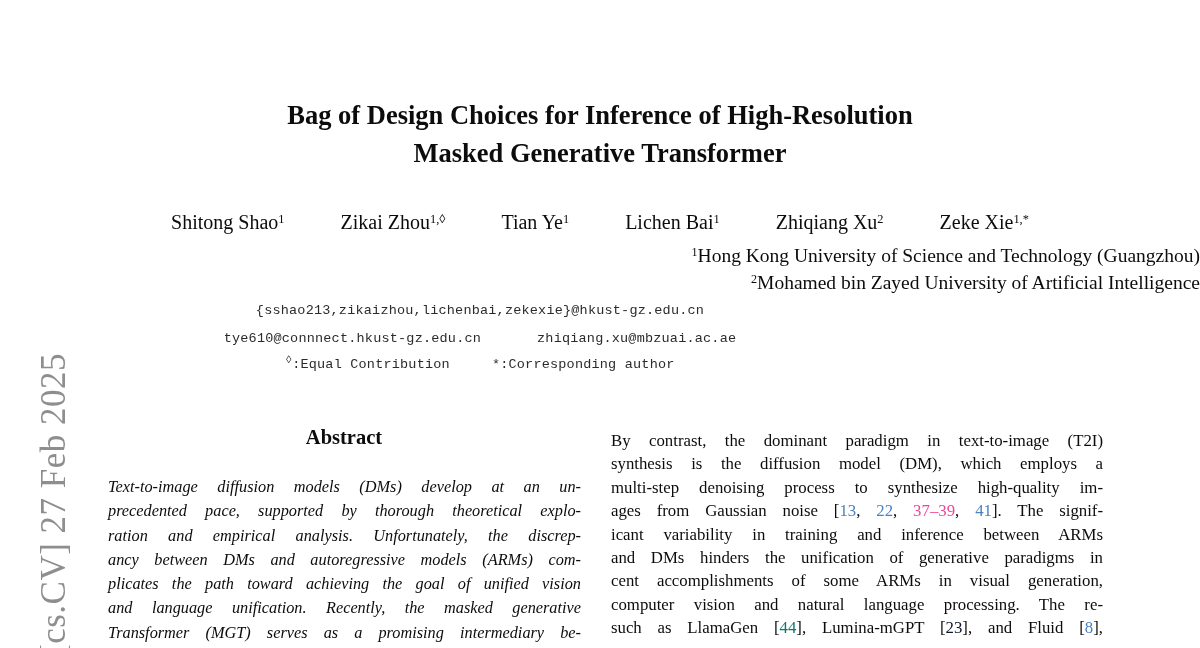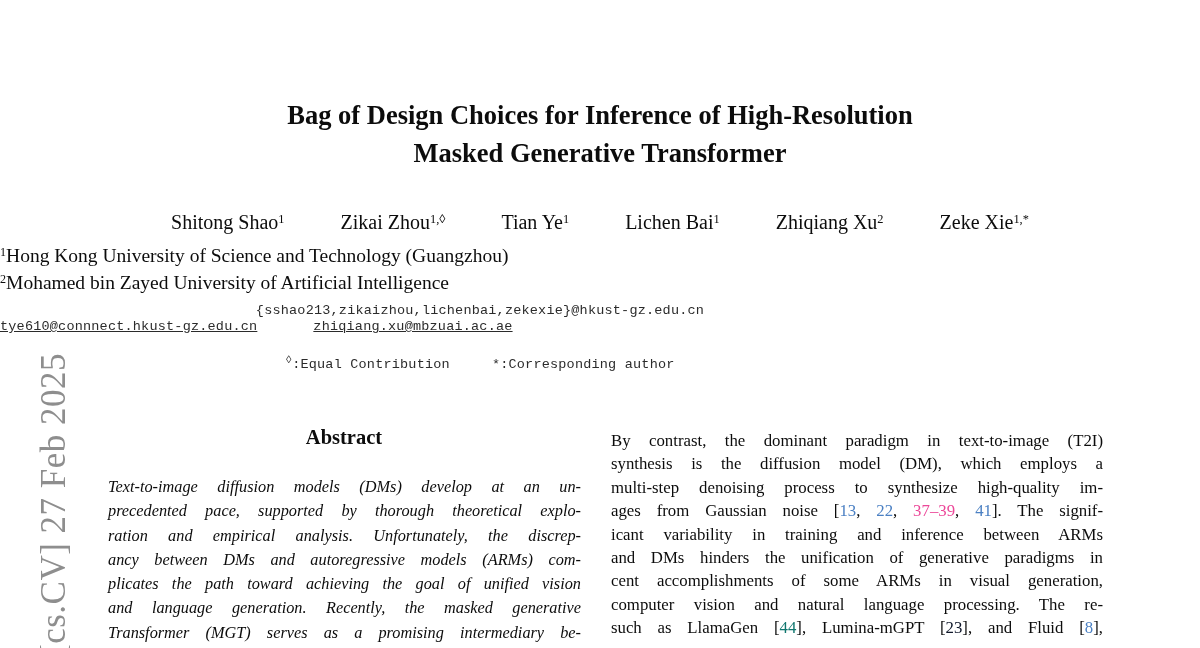--- a/index.html
+++ b/index.html
@@ -30,31 +30,31 @@
     display:flex;justify-content:center;gap:56px;
     font-size:20px;white-space:nowrap;
   }
   .authors sup, .affil sup{
     font-size:0.62em;position:relative;top:-0.5em;vertical-align:baseline;line-height:0;
   }
 
   
   .affils{
     position:absolute;top:242px;left:0;width:1200px;
-    text-align:left;font-size:19.5px;line-height:27px;
+    text-align:right;font-size:19.5px;line-height:27px;
   }
 
   
   .mono-line{
     position:absolute;left:0;width:960px;text-align:center;
     font-family:"Liberation Mono", monospace;
     font-size:13.5px;color:#2b2b2b;letter-spacing:0.2px;
   }
   .email1{top:303px;}
-  .email2{top:319px;display:flex;gap:56px;text-decoration:underline;}
+  .email2{top:331px;display:flex;justify-content:center;gap:56px;}
   .contrib{top:357px;font-size:13.5px;}
   .contrib .dsup{font-size:0.8em;position:relative;top:-0.45em;}
   .contrib .gap{display:inline-block;width:42px;}
 
   
   .abstract-head{
     position:absolute;left:108px;top:426px;width:472px;
     text-align:center;font-weight:bold;font-size:20.5px;
   }
   .col{position:absolute;}
@@ -112,21 +112,21 @@
   </div>
 
   <div class="abstract-head">Abstract</div>
 
   <div class="col col-left" id="abstract-lines">
       <div class="tline">Text-to-image diffusion models (DMs) develop at an un-</div>
       <div class="tline">precedented pace, supported by thorough theoretical explo-</div>
       <div class="tline">ration and empirical analysis.  Unfortunately, the discrep-</div>
       <div class="tline">ancy between DMs and autoregressive models (ARMs) com-</div>
       <div class="tline">plicates the path toward achieving the goal of unified vision</div>
-      <div class="tline">and language generation.  Recently, the masked generative</div>
+      <div class="tline">and language unification.  Recently, the masked generative</div>
       <div class="tline">Transformer (MGT) serves as a promising intermediary be-</div>
     </div>
 
   <div class="col col-right" id="intro-lines">
       <div class="tline"><span>By contrast, the dominant paradigm in text-to-image (T2I)</span></div>
       <div class="tline"><span>synthesis is the diffusion model (DM), which employs a</span></div>
       <div class="tline"><span>multi-step denoising process to synthesize high-quality im-</span></div>
       <div class="tline"><span>ages from Gaussian noise [</span><a class="cite" style="color: rgb(75, 128, 195);">13</a><span>, </span><a class="cite" style="color: rgb(75, 128, 195);">22</a><span>, </span><a class="cite" style="color: #ec4899;">37–39</a><span>, </span><a class="cite" style="color: rgb(75, 128, 195);">41</a><span>]. The signif-</span></div>
       <div class="tline"><span>icant variability in training and inference between ARMs</span></div>
       <div class="tline"><span>and DMs hinders the unification of generative paradigms in</span></div>

